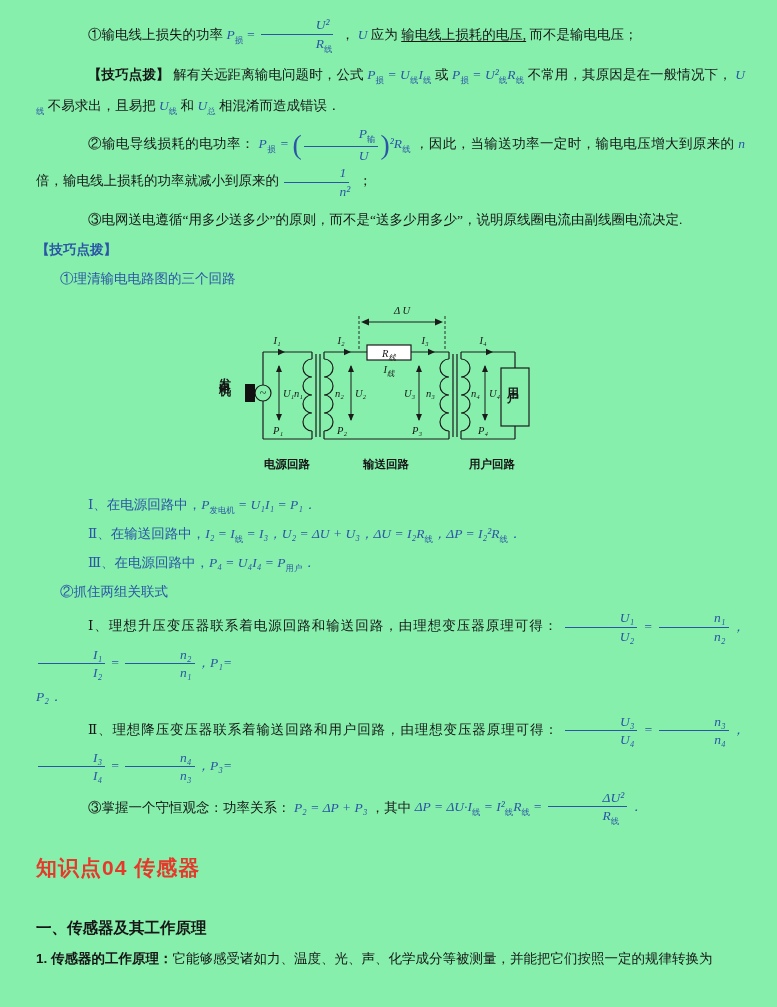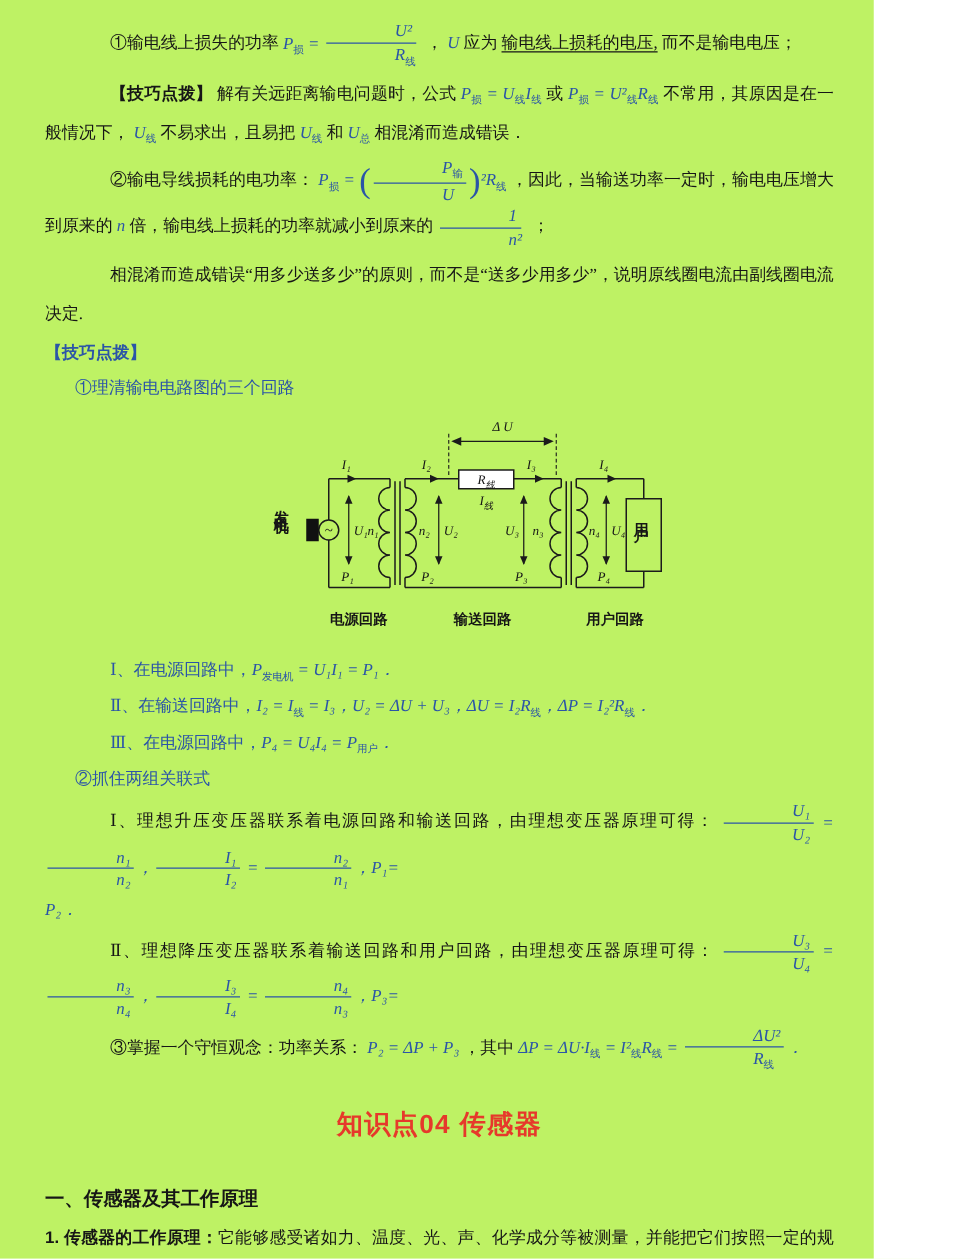--- a/index.html
+++ b/index.html
@@ -1,18 +1,18 @@
 <!DOCTYPE html>
 <html style="--blue: #2b55a7; --red: #e6392b; --text: #161616;"><head>
 <meta charset="utf-8">
 <style>
   :root { --blue:#2b55a7; --red:#e6392b; --text:#161616; }
   html,body{margin:0;padding:0;background:#ffffff;}
   .page{
-    width:699px;height:1007px;box-sizing:border-box;background:#bef264;
+    width:777px;height:1007px;box-sizing:border-box;background:#86efac;
     padding:12px 32px 0 36px;overflow:hidden;
     font-family:"Liberation Serif","DejaVu Serif",serif;
     color:var(--text);
   }
   p{margin:0;}
   .para{font-size:13.5px;line-height:2.3;text-align:justify;margin-top:4px;}
   .indent{text-indent:52px;}
   .indent-sm{text-indent:24px;}
   .tight{line-height:1.95;margin-top:2px;}
   .cont{line-height:1.7;margin-top:4px;}
@@ -26,21 +26,21 @@
   .frac .fn{display:block;padding:0 3px;border-bottom:1px solid currentColor;}
   .frac .fd{display:block;padding:0 3px;}
   .lp{font-style:normal;font-size:2.05em;vertical-align:middle;line-height:0;font-weight:200;}
   .diagram{position:relative;width:330px;height:186px;margin:10px 0 4px 179px;}
   .diagram svg{position:absolute;left:0;top:0;}
   .vtext{position:absolute;writing-mode:vertical-rl;font-family:"Liberation Sans","DejaVu Sans",sans-serif;
     font-weight:bold;font-size:12px;letter-spacing:3px;line-height:1;color:#161616;}
   .dlabel text{font-family:"Liberation Serif","DejaVu Serif",serif;font-style:italic;font-size:10.5px;fill:#161616;}
   .dlabel .tilde{font-style:normal;font-size:12px;}
   .clabel text{font-family:"Liberation Sans","DejaVu Sans",sans-serif;font-weight:bold;font-size:11.5px;fill:#161616;}
-  .heading{margin:26px 0 0;text-align:center;color:var(--red);font-size:21px;font-weight:bold;
+  .heading{margin:26px 0 0;text-align:left;color:var(--red);font-size:21px;font-weight:bold;
     font-family:"Liberation Sans","DejaVu Sans",sans-serif;letter-spacing:1px;}
   .section-title{margin:36px 0 0;font-size:15.5px;font-weight:bold;
     font-family:"Liberation Sans","DejaVu Sans",sans-serif;}
   .sensor-line b{font-family:"Liberation Sans","DejaVu Sans",sans-serif;}
 </style>
 </head>
 <body>
 
 <div class="page">
 
@@ -82,21 +82,21 @@
     <span class="math eq">n</span>
     <span>倍，输电线上损耗的功率就减小到原来的</span>
     <span class="math eq"><span class="frac">
           <span class="fn">1</span>
           <span class="fd">n²</span>
         </span></span>
     <span>；</span>
   </p>
 
   <p class="para indent">
-    <span>相混淆而造成错误“用多少送多少”的原则，而不是“送多少用多少”，说明原线圈电流由副线圈电流决定.</span>
+    <span>③电网送电遵循“用多少送多少”的原则，而不是“送多少用多少”，说明原线圈电流由副线圈电流决定.</span>
   </p>
 
   <p class="para blue tips-label tight">【技巧点拨】</p>
   <p class="para indent-sm blue tight">①理清输电电路图的三个回路</p>
 
   <div class="diagram">
     <svg width="330" height="186" viewBox="0 0 330 186">
       <g stroke="#1b1b1b" stroke-width="1.2" fill="none">
         <path d="M48,50 H97 M48,137 H97 M48,50 V83 M48,99 V137 M97,50 V57 M97,129 V137"></path>
         <path d="M97,57 A9,9 0 0 0 97,75 A9,9 0 0 0 97,93 A9,9 0 0 0 97,111 A9,9 0 0 0 97,129"></path>

